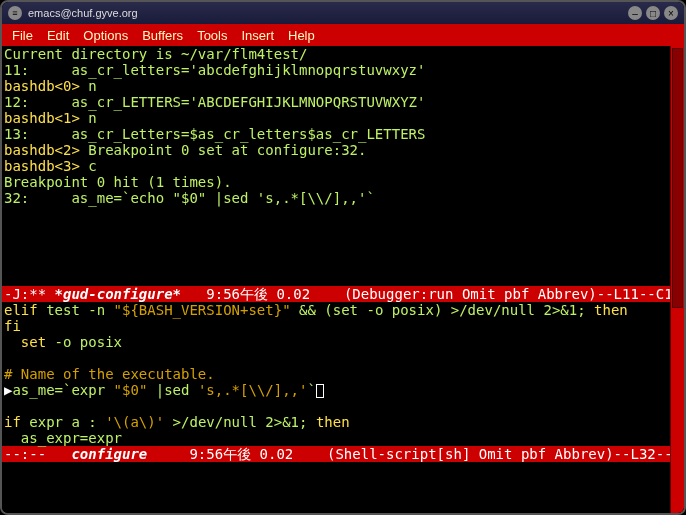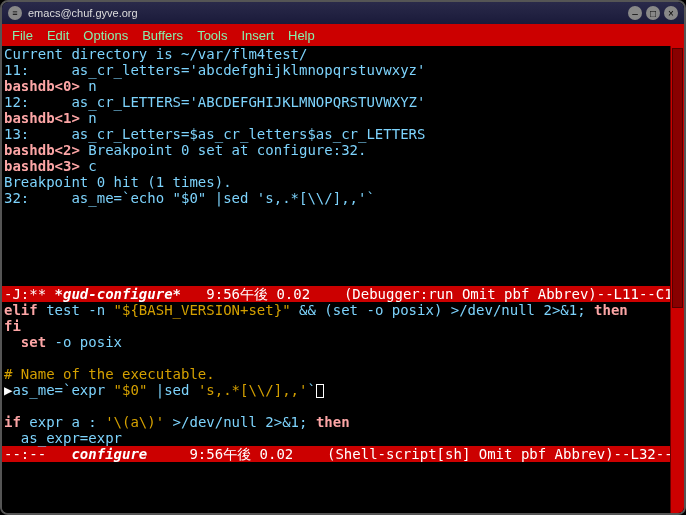--- a/index.html
+++ b/index.html
@@ -57,21 +57,21 @@
   color: #000;
   cursor: pointer;
 }
 .menubar {
   background: #cc0000;
   height: 22px;
   display: flex;
   align-items: center;
   padding: 0 10px;
   gap: 14px;
-  color: #86efac;
+  color: #fef9c3;
   font-family: sans-serif;
   font-size: 13px;
 }
 .menubar span { cursor: pointer; }
 .editor {
   background: #000;
   position: relative;
   height: calc(515px - 22px - 22px - 4px);
   display: flex;
 }
@@ -90,22 +90,22 @@
   left: 1px;
   right: 1px;
   background: #880000;
   border: 1px solid #550000;
 }
 .line {
   white-space: pre;
   line-height: 16px;
   padding-left: 2px;
 }
-.white { color: #7dd3fc; }
-.cyan { color: #fca5a5; font-weight: bold; }
+.white { color: #bef264; }
+.cyan { color: #fde047; }
 .yellow { color: #d4a000; }
 .modeline {
   background: #cc0000;
   color: #fff;
   white-space: pre;
   line-height: 16px;
   font-family: monospace;
   font-size: 14px;
   padding-left: 2px;
 }

